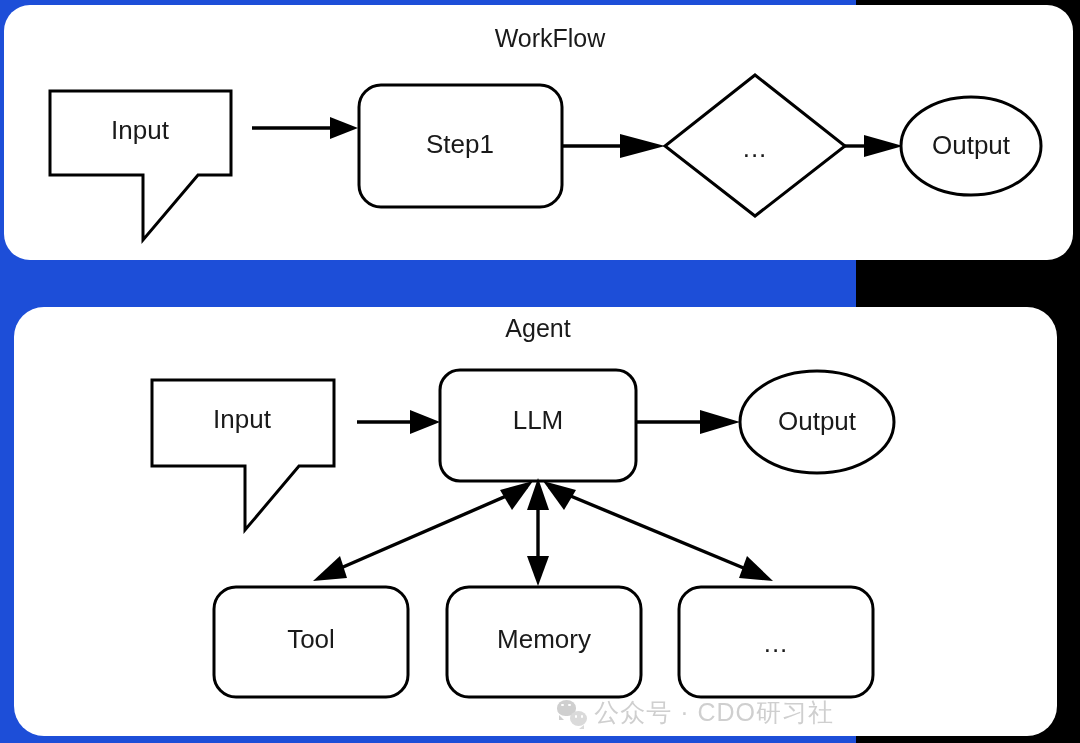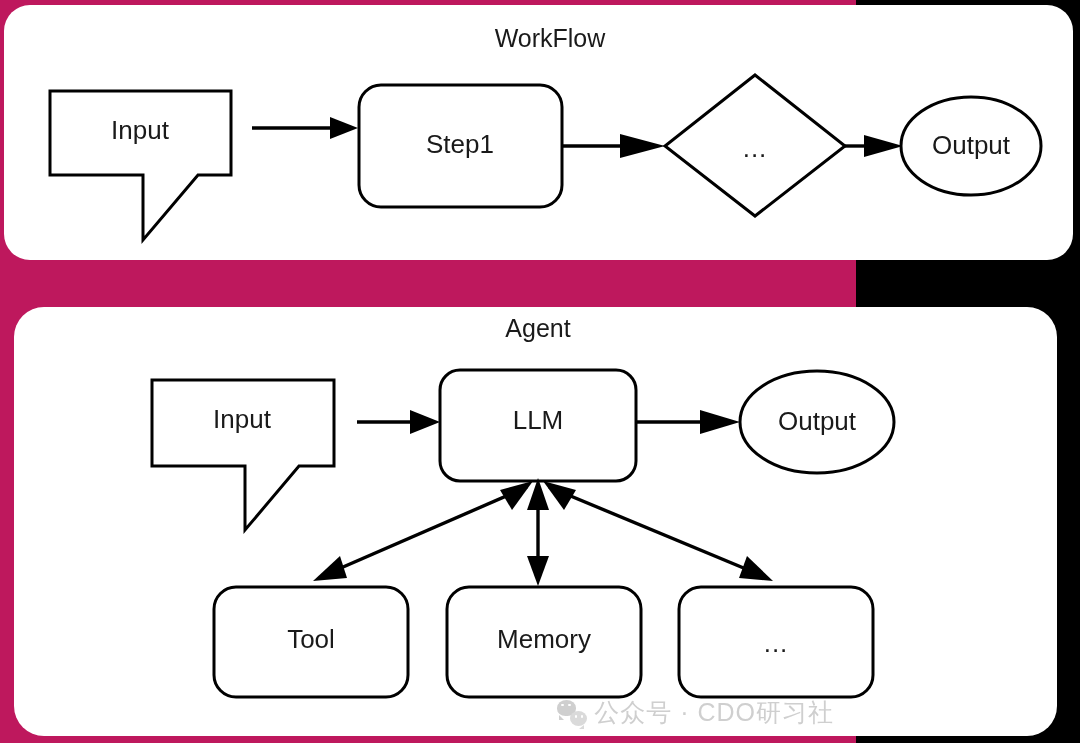--- a/index.html
+++ b/index.html
@@ -10,21 +10,21 @@
   body {
     width: 1080px;
     height: 743px;
     overflow: hidden;
     font-family: "Liberation Sans", sans-serif;
   }
   #stage {
     position: relative;
     width: 856px;
     height: 743px;
-    background: #be185d;
+    background: #1d4ed8;
   }
   svg.diagram {
     position: absolute;
     top: 0;
     left: 0;
     width: 1080px;
     height: 743px;
     display: block;
   }
   .panel-bg {

